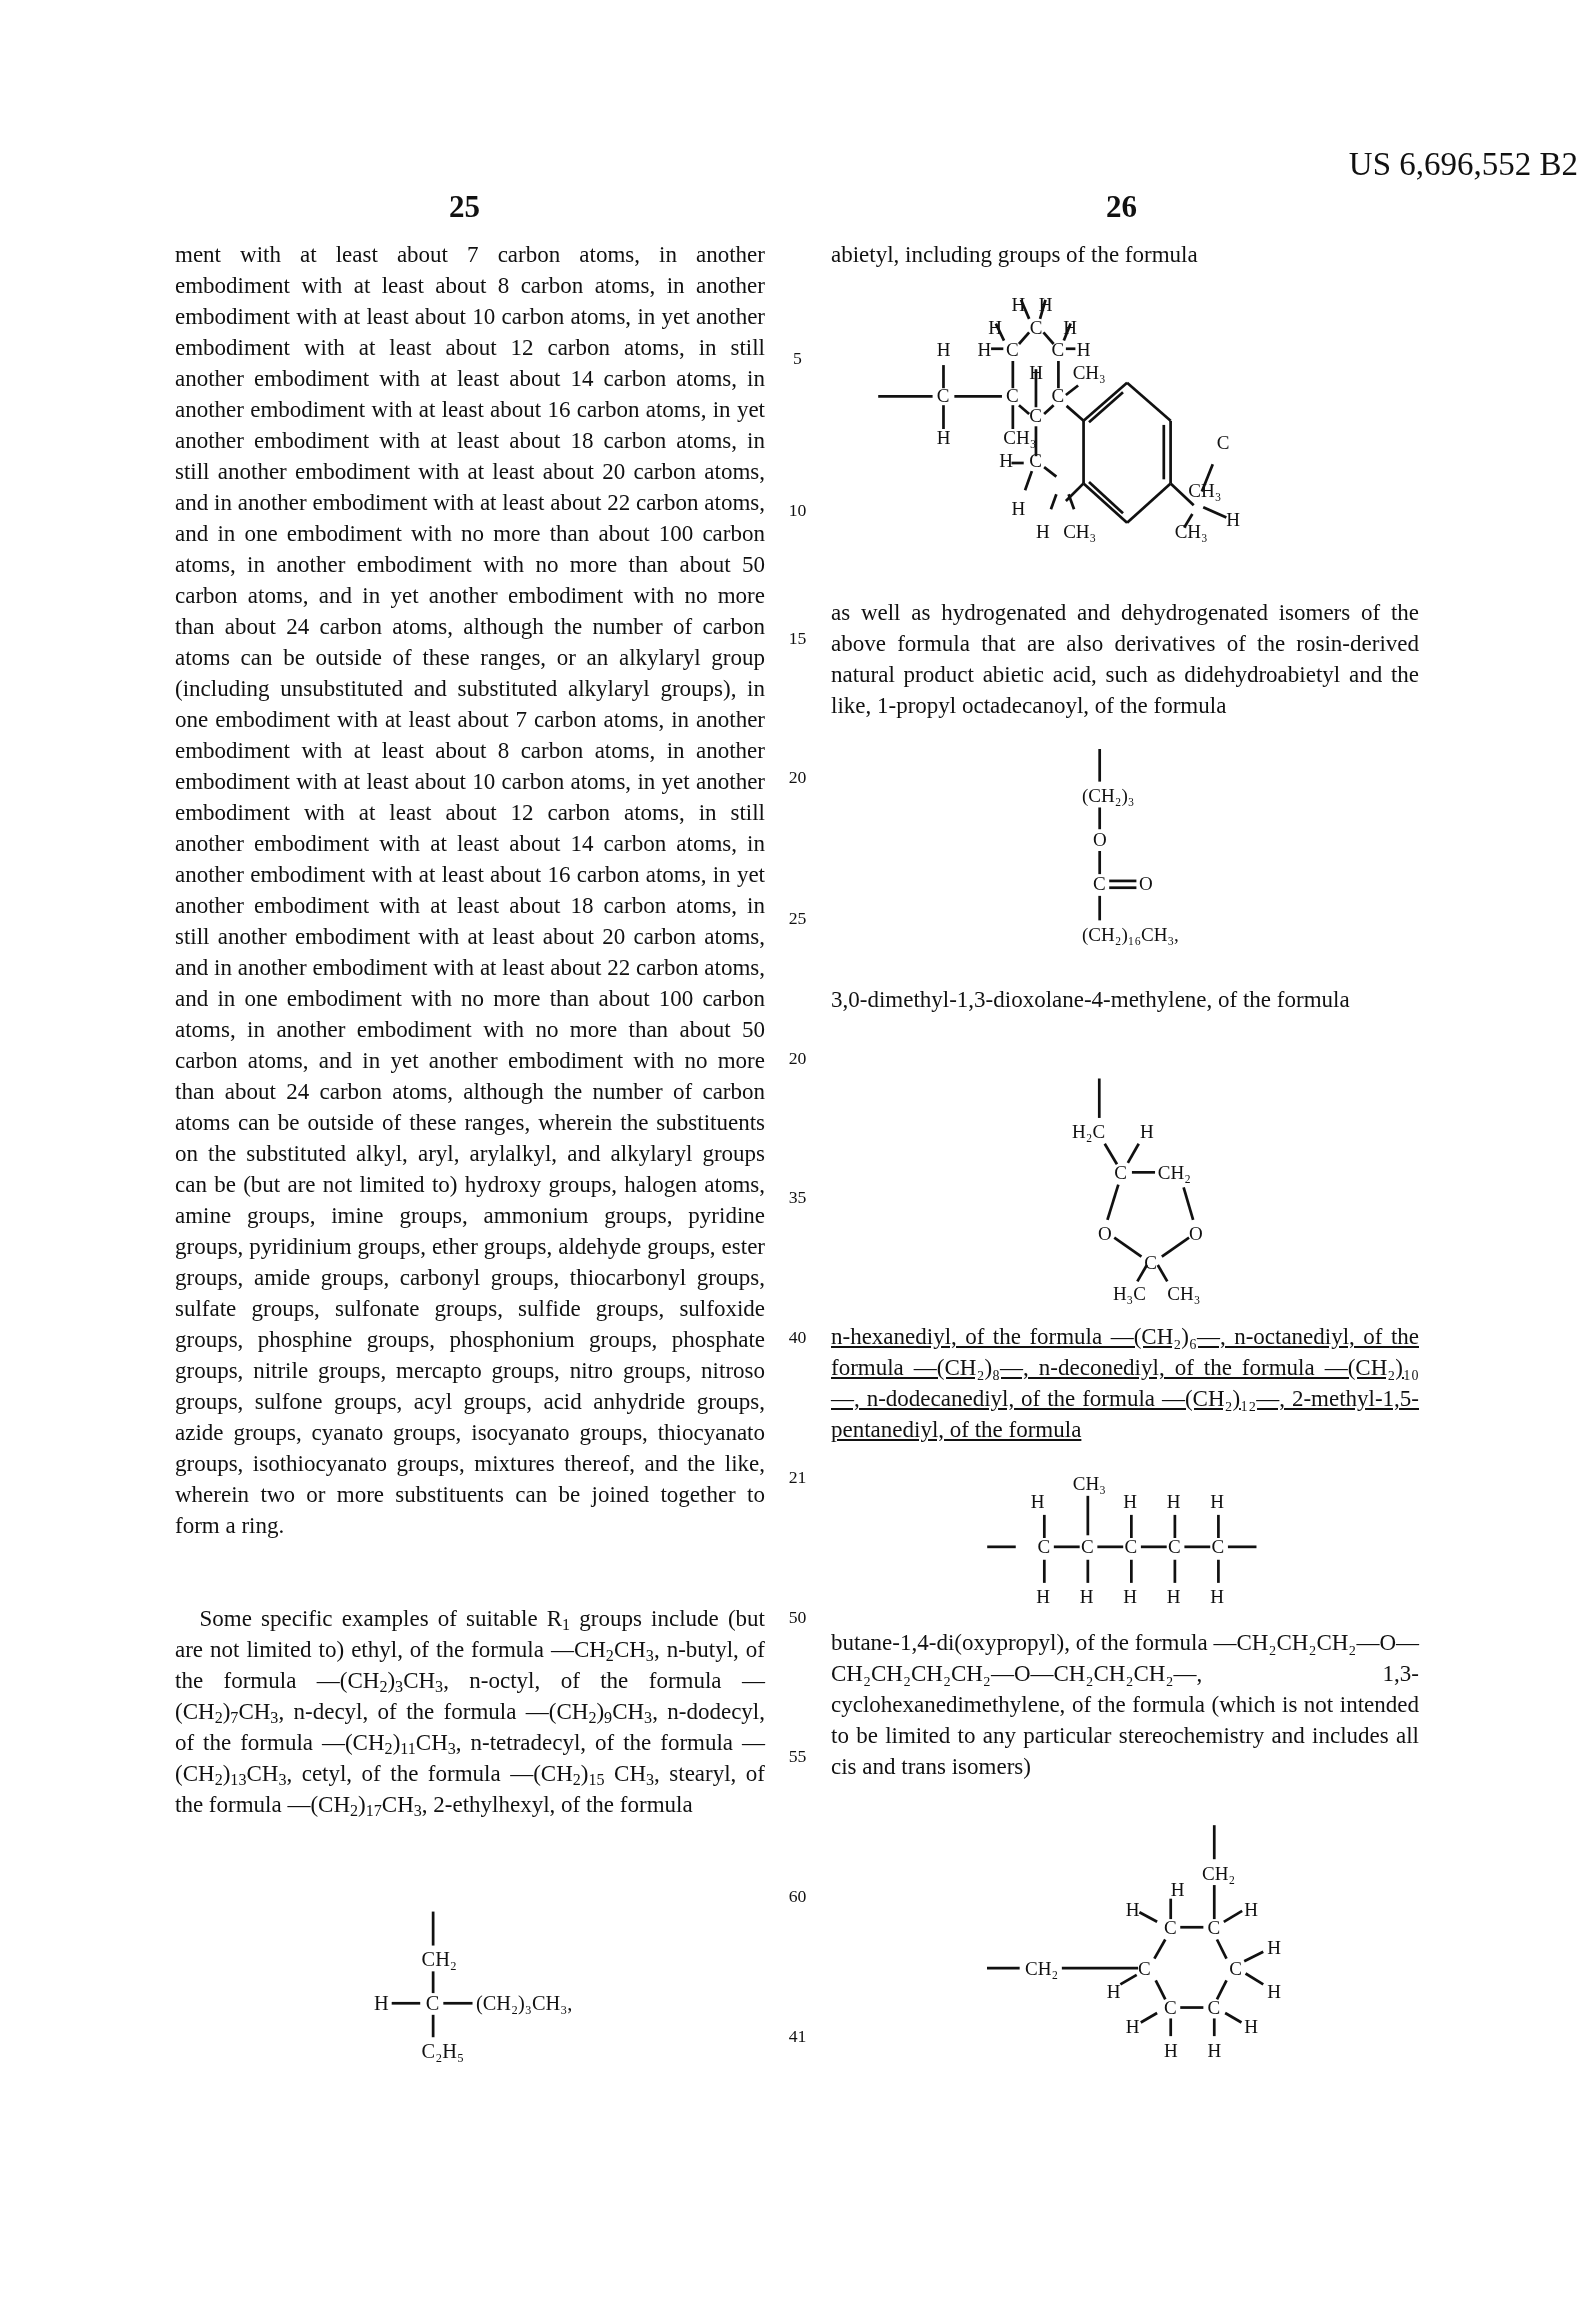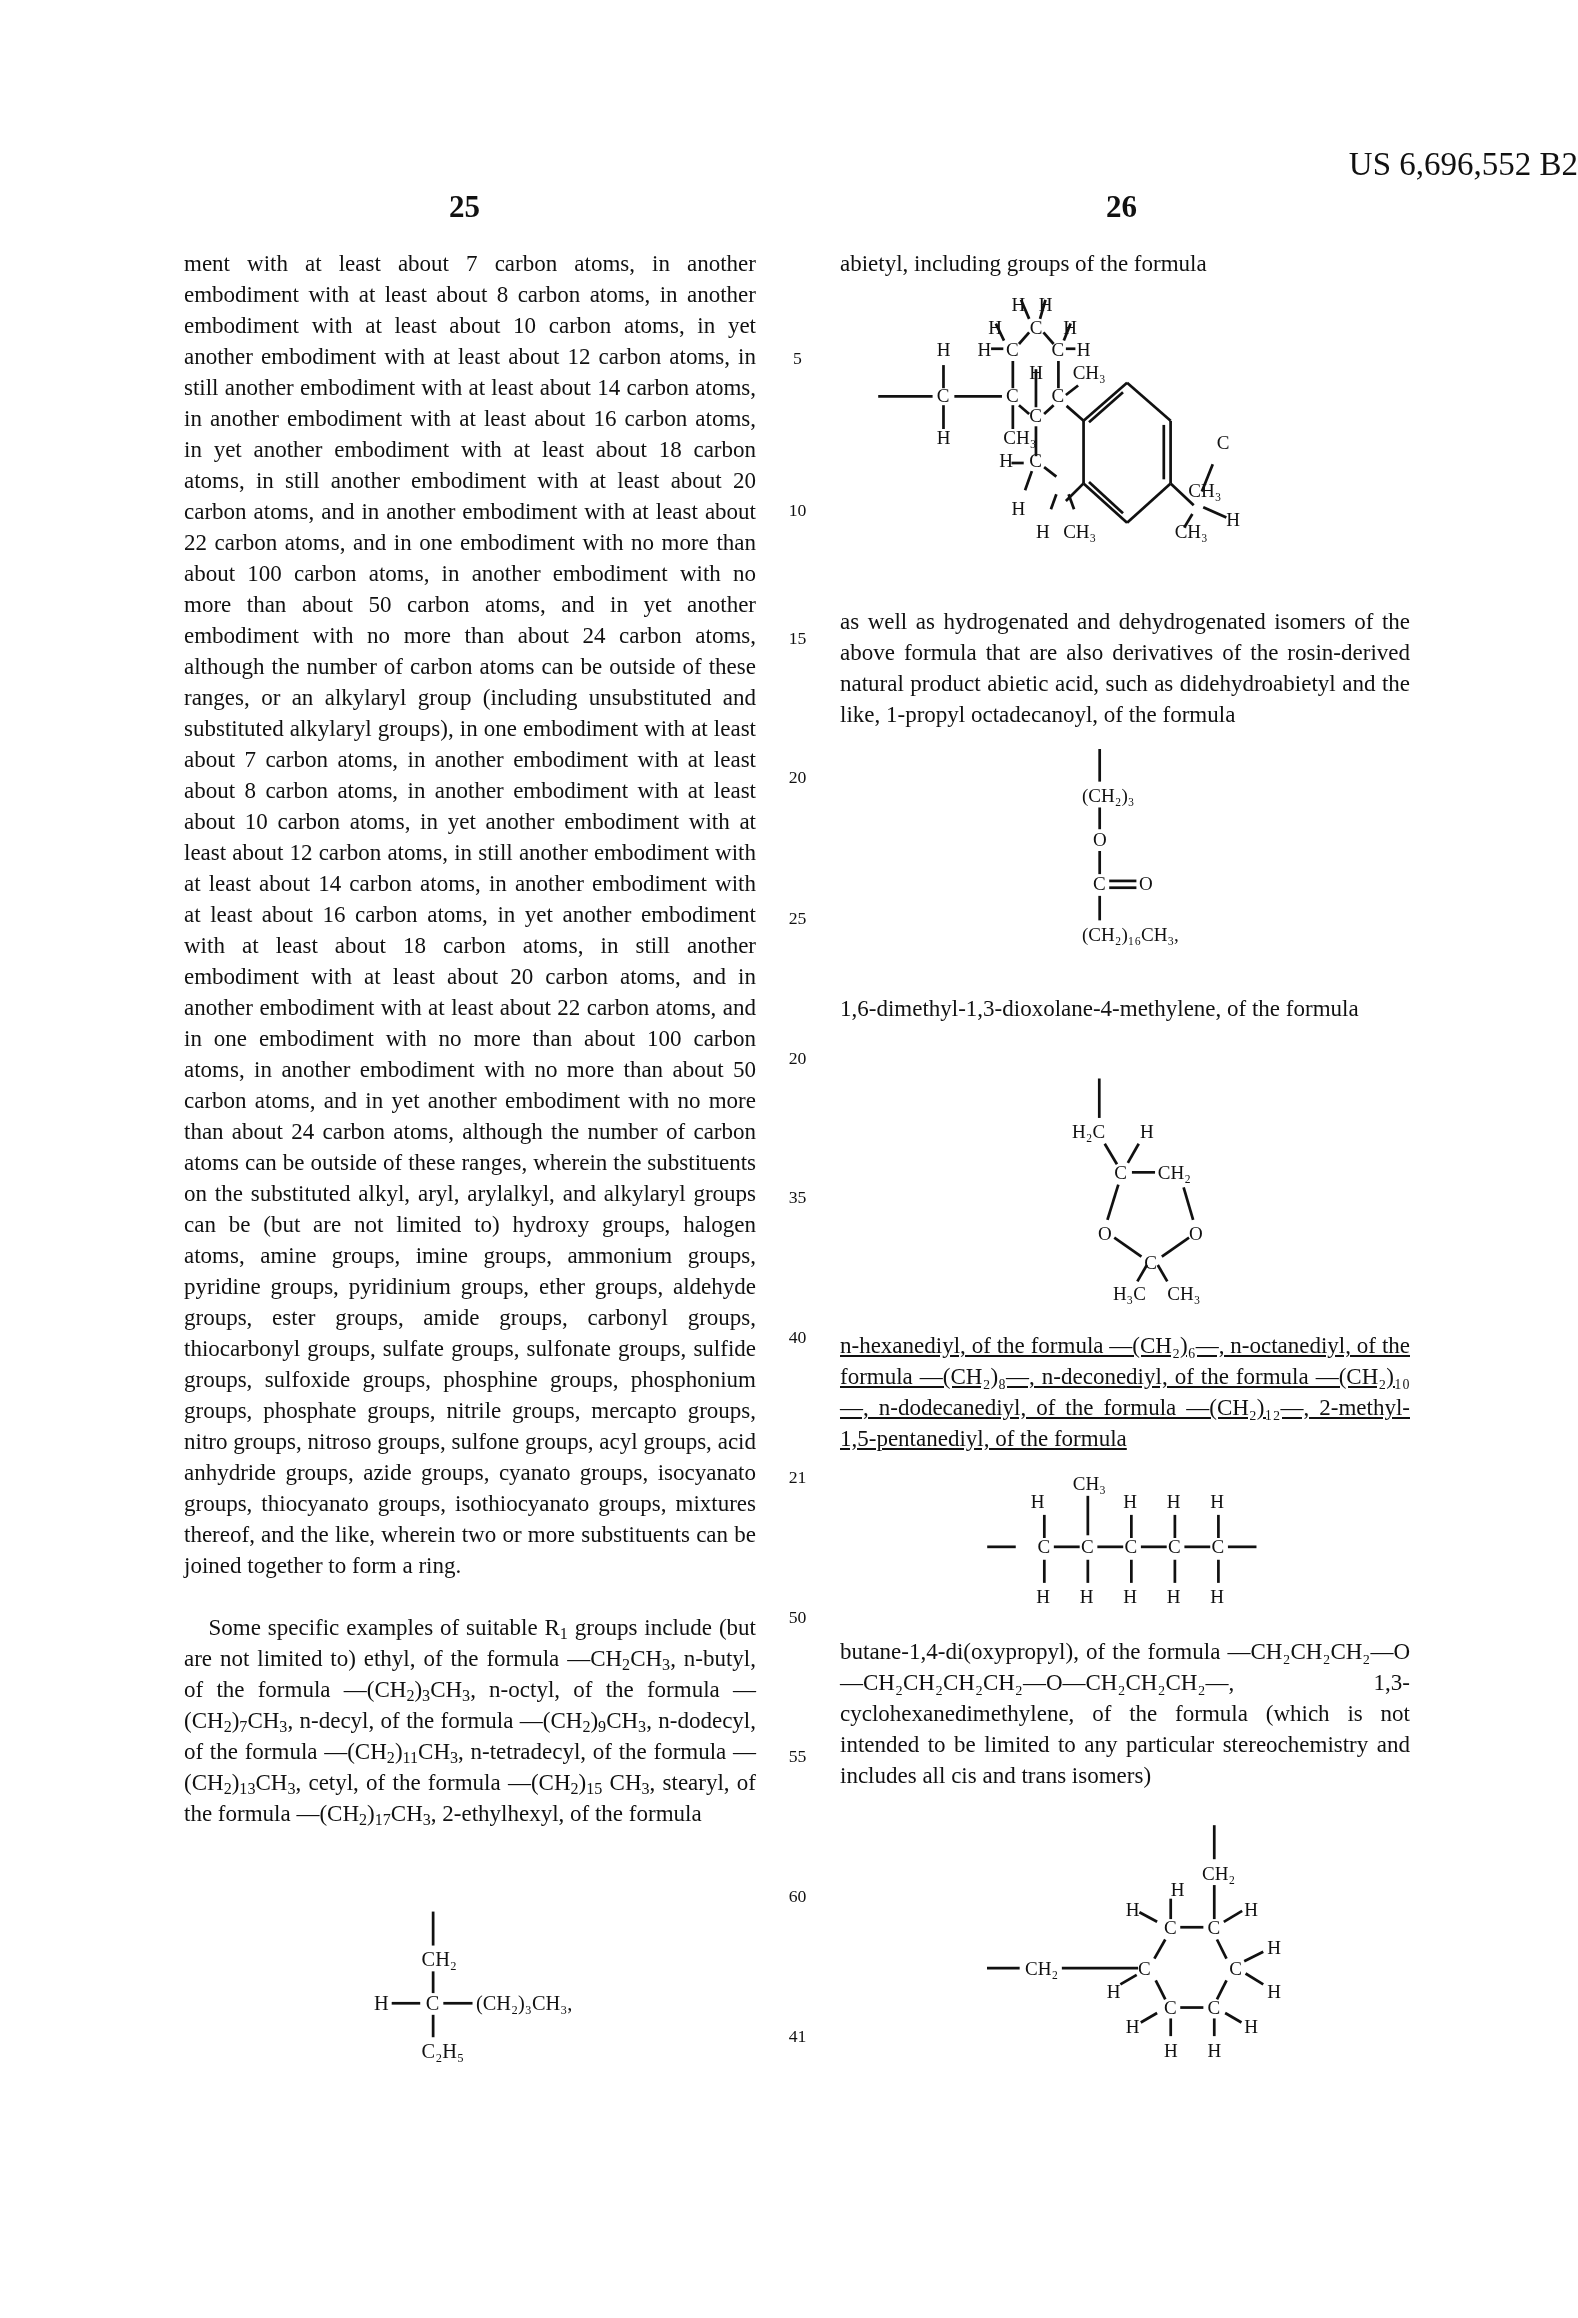--- a/index.html
+++ b/index.html
@@ -1,20 +1,20 @@
 <!DOCTYPE html>
 <html style="font-size:11px"><head>
 <meta charset="utf-8">
 <style>
   html,body{margin:0;padding:0;background:#fff;}
   body{width:1578px;height:2319px;position:relative;overflow:hidden;font-family:"Liberation Serif","DejaVu Serif",serif;color:#111;}
   .hdr{position:absolute;top:146px;left:0;width:1578px;text-align:right;font-size:33px;}
   .colno{position:absolute;top:189px;font-size:31px;font-weight:bold;}
   .col{position:absolute;font-size:23px;line-height:31px;text-align:justify;}
-  .col p{margin:17px;}
+  .col p{margin:8px;}
   .left{left:167px;width:606px;}
   .right{left:823px;width:604px;}
   .ln{position:absolute;left:784px;font-size:17.7px;width:27px;text-align:center;}
   sub{font-size:0.7em;line-height:0;vertical-align:-0.25em;}
   svg{position:absolute;overflow:visible;}
   svg text{font-family:"Liberation Serif","DejaVu Serif",serif;fill:#111;}
   svg line{stroke:#111;stroke-width:4;}
   .indent{text-indent:24.5px;}
 </style>
 </head>
@@ -150,21 +150,21 @@
   <line x1="26" y1="160" x2="26" y2="194"></line>
   <text x="16" y="218">C</text>
   <line x1="40" y1="204" x2="80" y2="204"></line>
   <line x1="40" y1="214" x2="80" y2="214"></line>
   <text x="84" y="218">O</text>
   <line x1="26" y1="226" x2="26" y2="262"></line>
   <text x="0" y="292">(CH₂)₁₆CH₃,</text>
 </svg>
 
 <div class="col right" style="top:976px;">
-  <p>1,6-dimethyl-1,3-dioxolane-4-methylene, of the formula</p>
+  <p>3,0-dimethyl-1,3-dioxolane-4-methylene, of the formula</p>
 </div>
 
 <svg style="left:1068px;top:1051px;" width="204" height="225" font-size="28" viewBox="0 0 300 330">
   <line x1="46" y1="40" x2="46" y2="98"></line>
   <text x="6" y="128">H₂C</text>
   <text x="106" y="128">H</text>
   <line x1="54" y1="136" x2="72" y2="166"></line>
   <line x1="104" y1="136" x2="88" y2="164"></line>
   <text x="68" y="188">C</text>
   <line x1="94" y1="178" x2="128" y2="178"></line>

